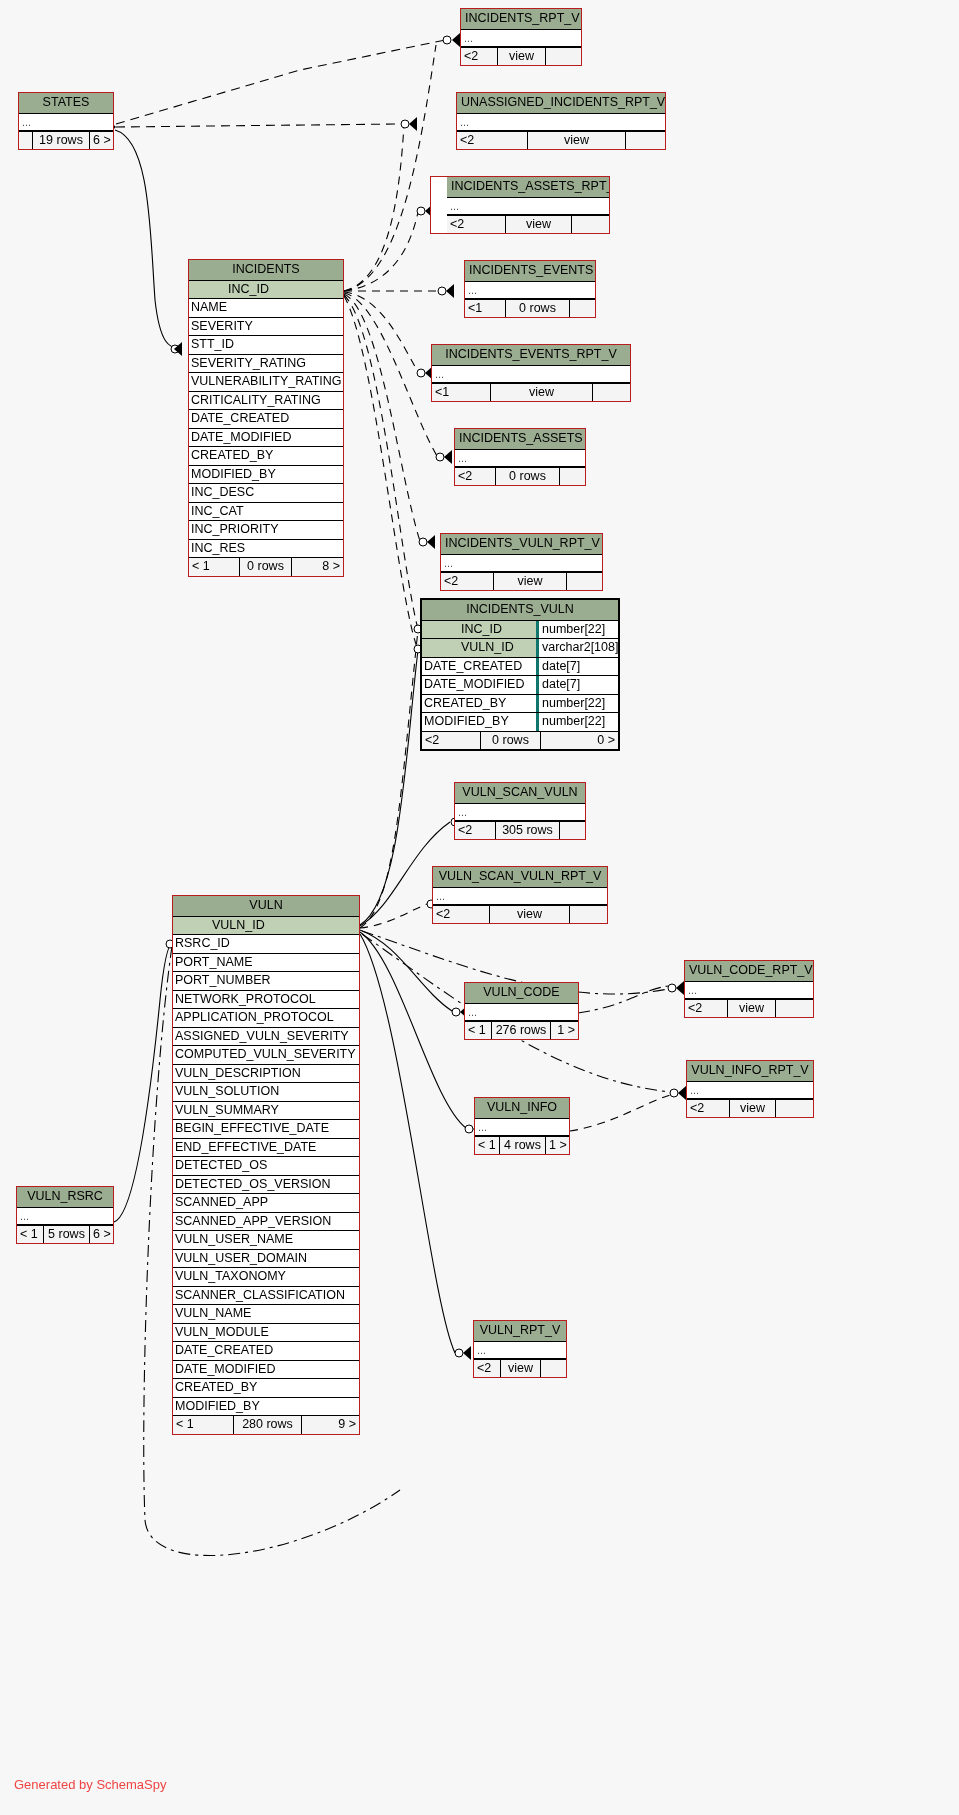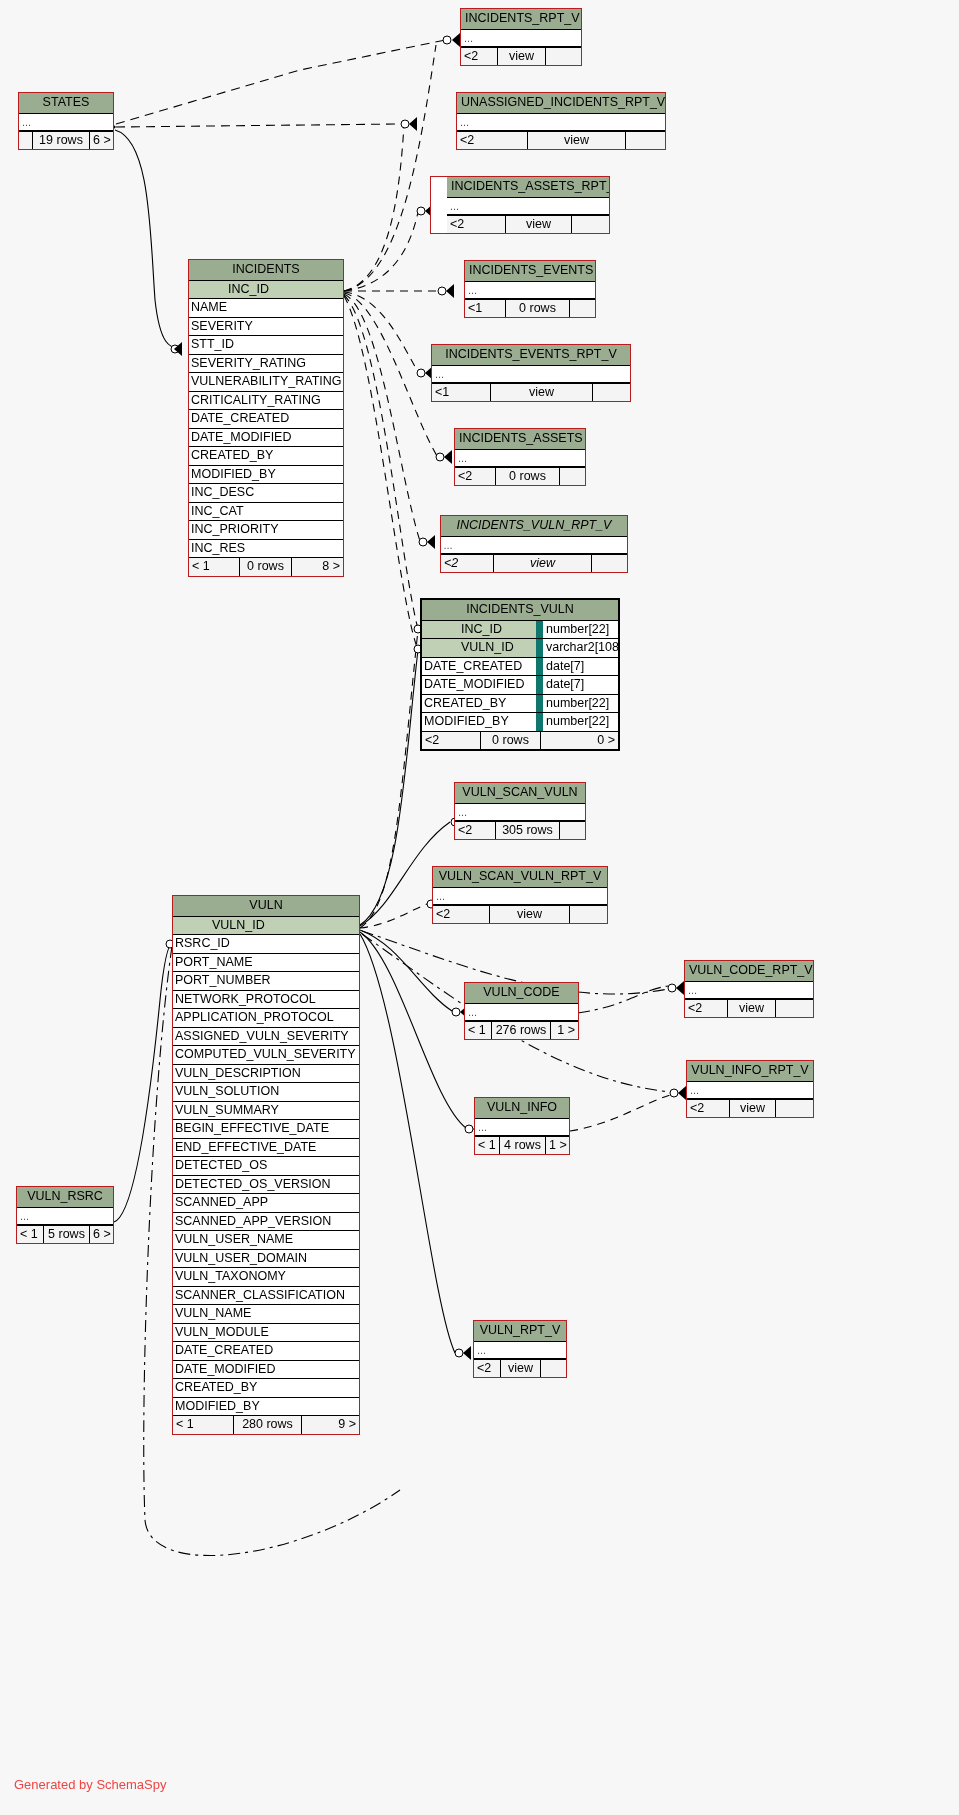--- a/index.html
+++ b/index.html
@@ -39,21 +39,21 @@
     overflow:hidden;
   }
   .tbl .row:last-of-type{border-bottom:none;}
   .tbl .row .cname{
     padding:2px 1px 3px 2px;
     flex:1 1 auto;
     overflow:hidden;
   }
   .tbl .row .ctype{
     padding:2px 2px 3px 3px;
-    border-left:7px solid #0f766e;
+    border-left:3px solid #0f766e;
     flex:0 0 auto;
     width:82px;
     box-sizing:border-box;
   }
   .tbl .row.pk .cname{background:#bfd0b4;padding-left:39px;}
   .tbl .row.idx .cname{background:#ffffff;}
   .tbl .row.pk,.tbl .row.idx{background:transparent;}
   .tbl .row.pk{background:#bfd0b4;}
   .tbl .row.idx{background:#f0f0d3;}
   .tbl .row.pk .ctype,.tbl .row.idx .ctype{background:#ffffff;}
@@ -234,21 +234,21 @@
   <div class="tbl" style="left:454px;top:428px;width:132px;">
     <div class="hdr">INCIDENTS_ASSETS</div>
     <div class="ellipsis">...</div>
     <div class="foot">
       <div class="f-left" style="width:40px;">&lt;2</div>
       <div class="f-mid">0 rows</div>
       <div class="f-right" style="width:26px;"></div>
     </div>
   </div>
 
-  <div class="tbl" style="left:440px;top:515px;width:188px;font-style:italic;">
+  <div class="tbl" style="left:440px;top:533px;width:163px;">
     <div class="hdr">INCIDENTS_VULN_RPT_V</div>
     <div class="ellipsis">...</div>
     <div class="foot">
       <div class="f-left" style="width:52px;">&lt;2</div>
       <div class="f-mid">view</div>
       <div class="f-right" style="width:36px;"></div>
     </div>
   </div>
 
   <div class="tbl" style="left:18px;top:92px;width:96px;">

